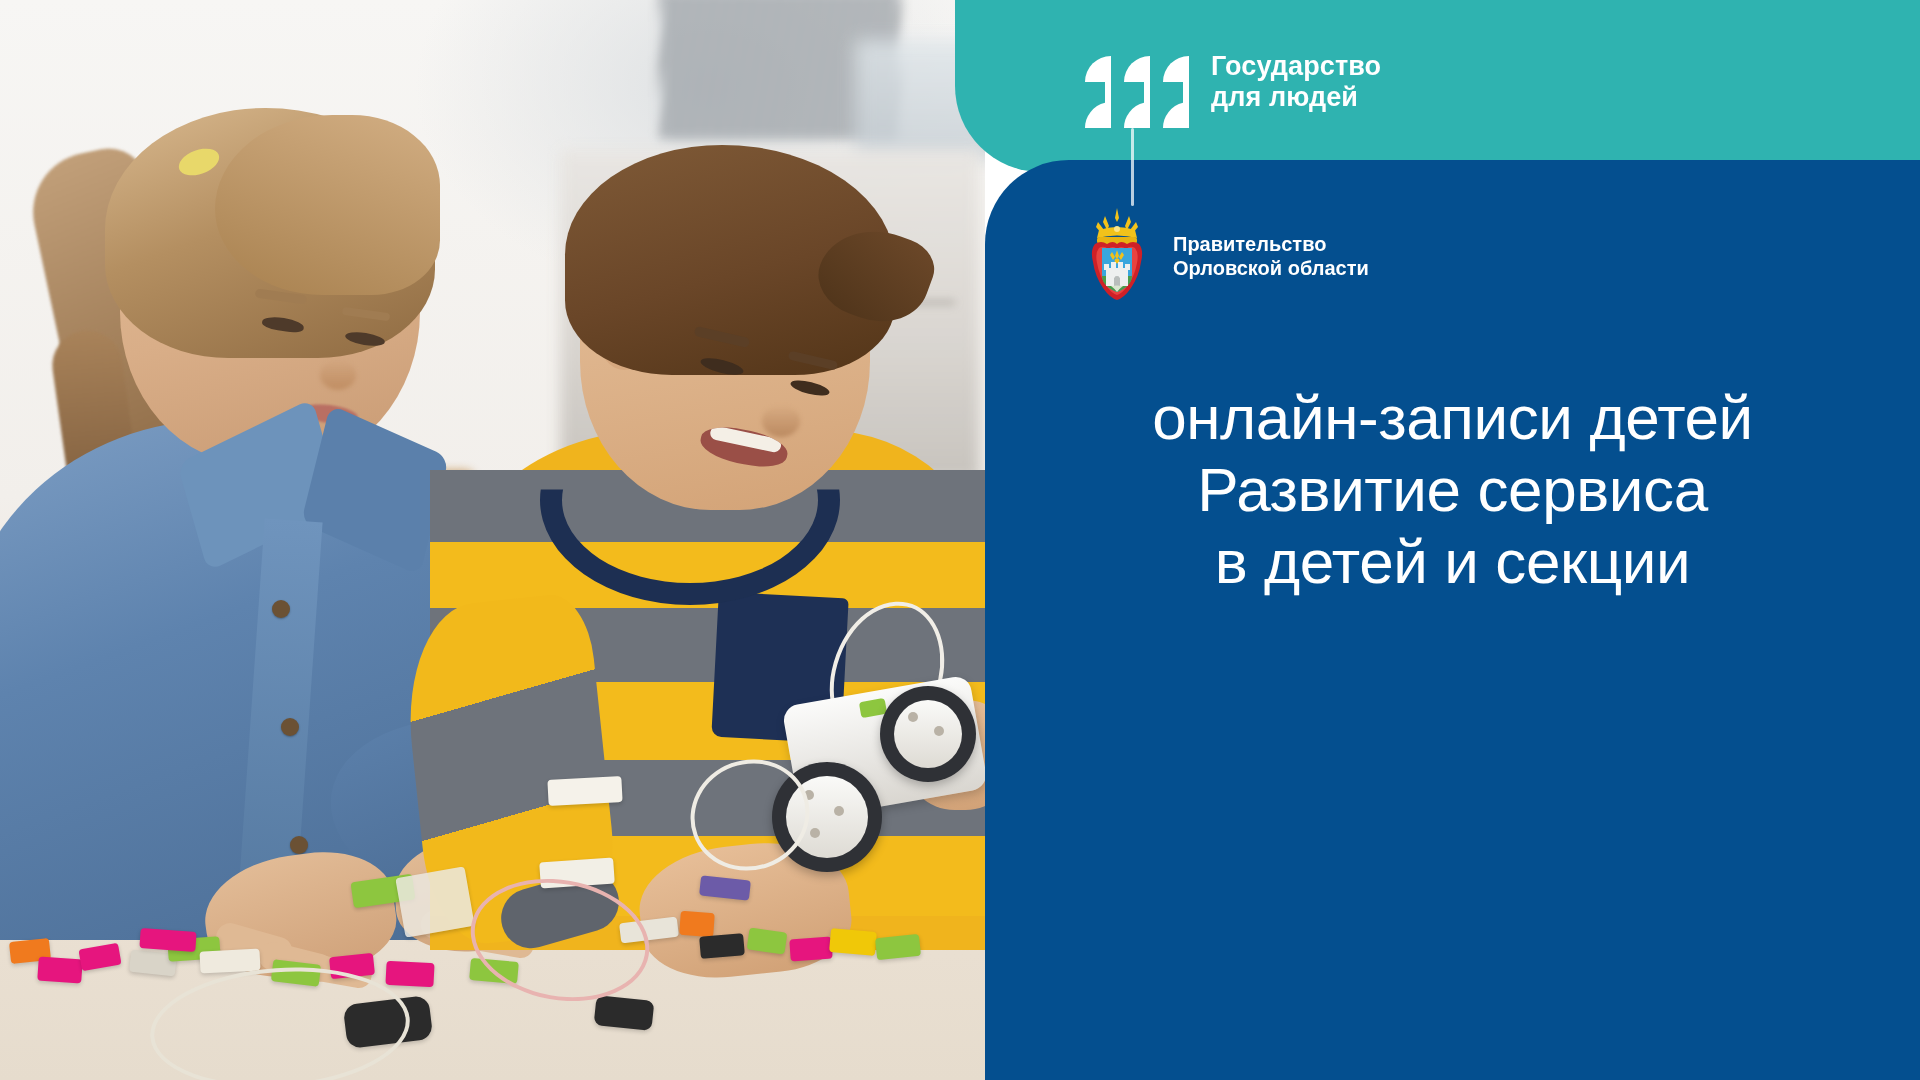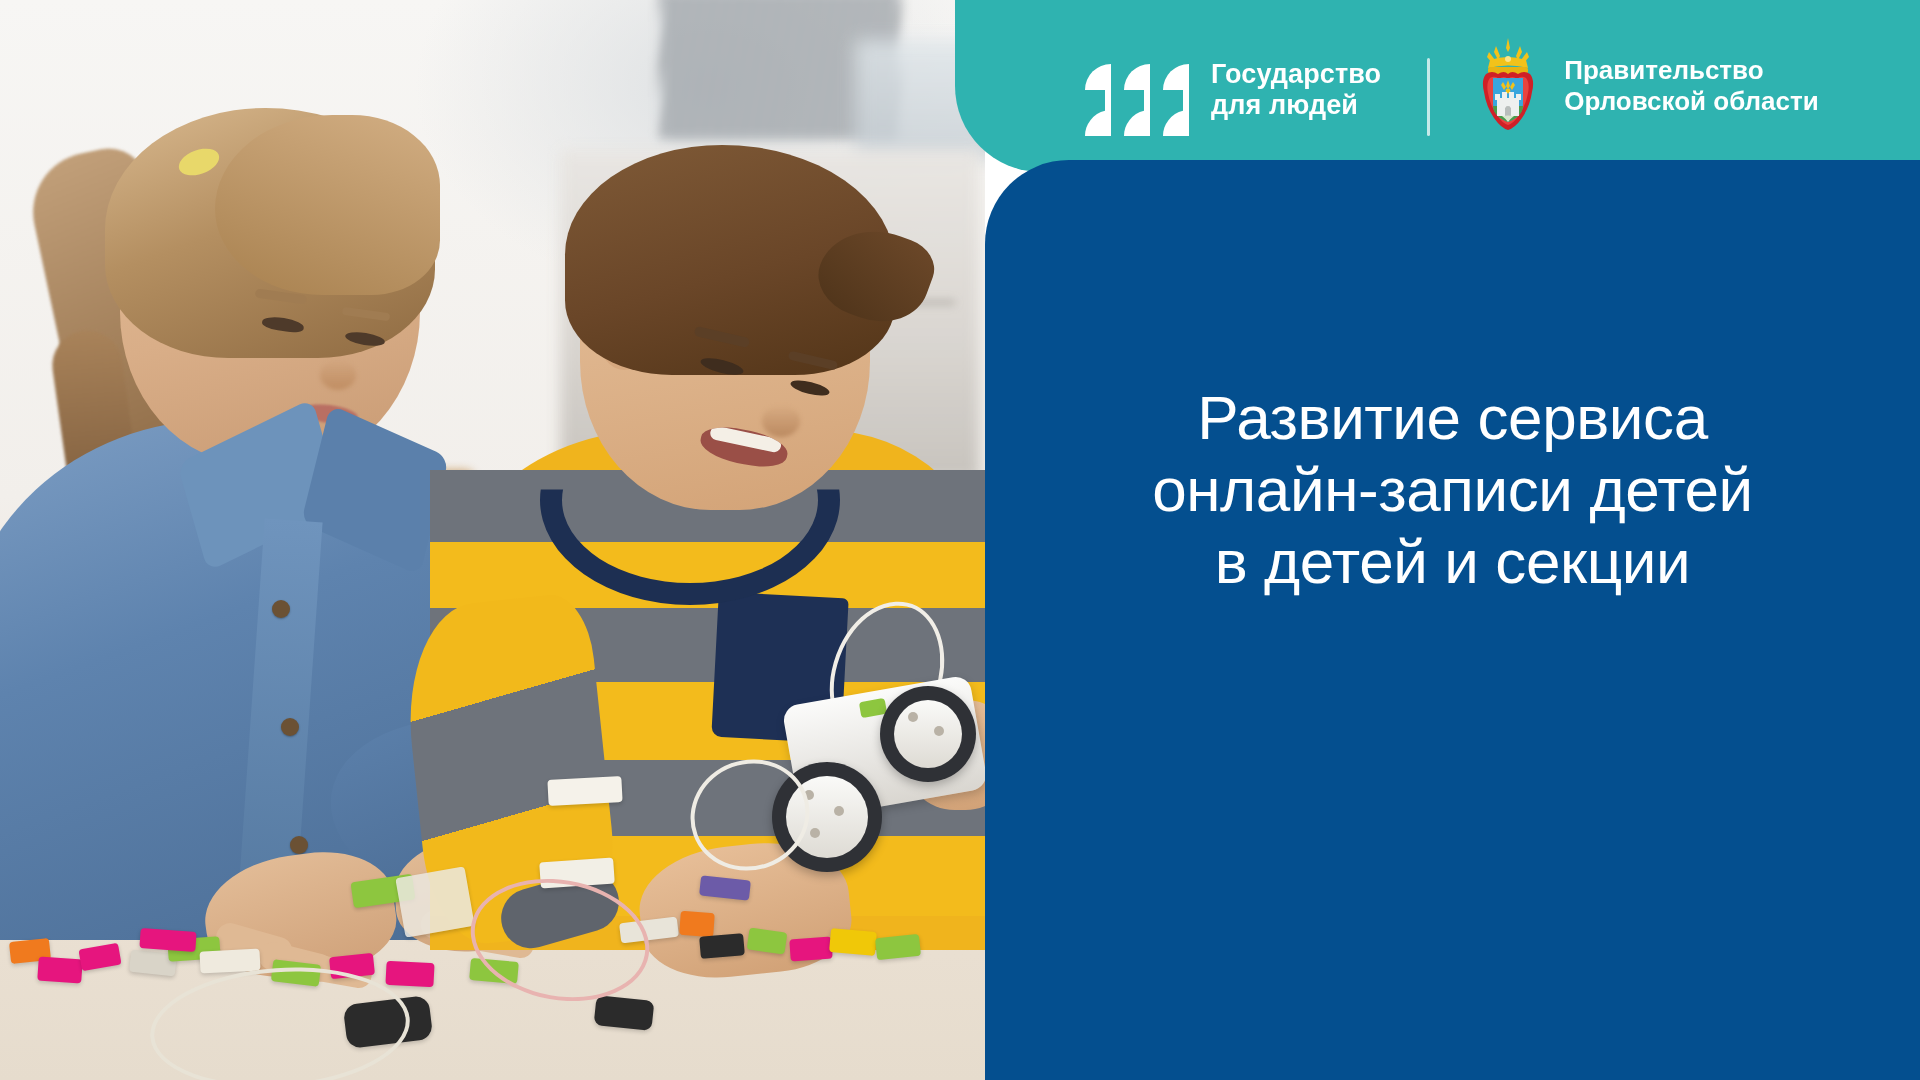--- a/index.html
+++ b/index.html
@@ -248,35 +248,35 @@
   }
   .panel-blue {
     position:absolute; left:985px; top:160px; width:935px; height:920px;
     background:#044f8f;
     border-top-left-radius:84px;
   }
 
   
   .hdr {
     position:absolute; left:1085px; top:36px;
-    display:flex; align-items:flex-end; gap:0;
+    display:flex; align-items:flex-start; gap:0;flex-direction:column;
   }
   .logo-block { display:flex; align-items:center; gap:22px; }
   .logo-mark { display:block; }
   .logo-text {
     color:#ffffff; font-size:27px; font-weight:700; line-height:1.16;
     letter-spacing:.1px; white-space:pre-line;
   }
   .divider {
     width:3px; height:78px; background:rgba(255,255,255,.72);
     margin:0 46px; border-radius:2px;
   }
   .gov-block { display:flex; align-items:center; gap:24px; }
   .gov-text {
-    color:#ffffff; font-size:26px; font-weight:700; line-height:1.2;
+    color:#ffffff; font-size:20px; font-weight:700; line-height:1.2;
     white-space:pre-line;
   }
 
   
   .headline {
     position:absolute; left:1000px; top:382px; width:905px;
     text-align:center; color:#ffffff;
     font-size:62px; font-weight:400; line-height:1.16;
     letter-spacing:-.4px;
   }
@@ -492,20 +492,20 @@
 
           <path d="M26 80 q4 3 6 6 q2 -3 6 -6 q-6 -1 -12 0 z" fill="#d9e5cf"></path>
         </svg>
       </span>
       <span class="gov-text">Правительство
 Орловской области</span>
     </div>
   </div>
 
   <div class="headline">
+    <span>онлайн-записи детей</span>
     <span>Развитие сервиса</span>
-    <span>онлайн-записи детей</span>
     <span>в детей и секции</span>
   </div>
 
 
 
 </div>
 
 </body></html>

